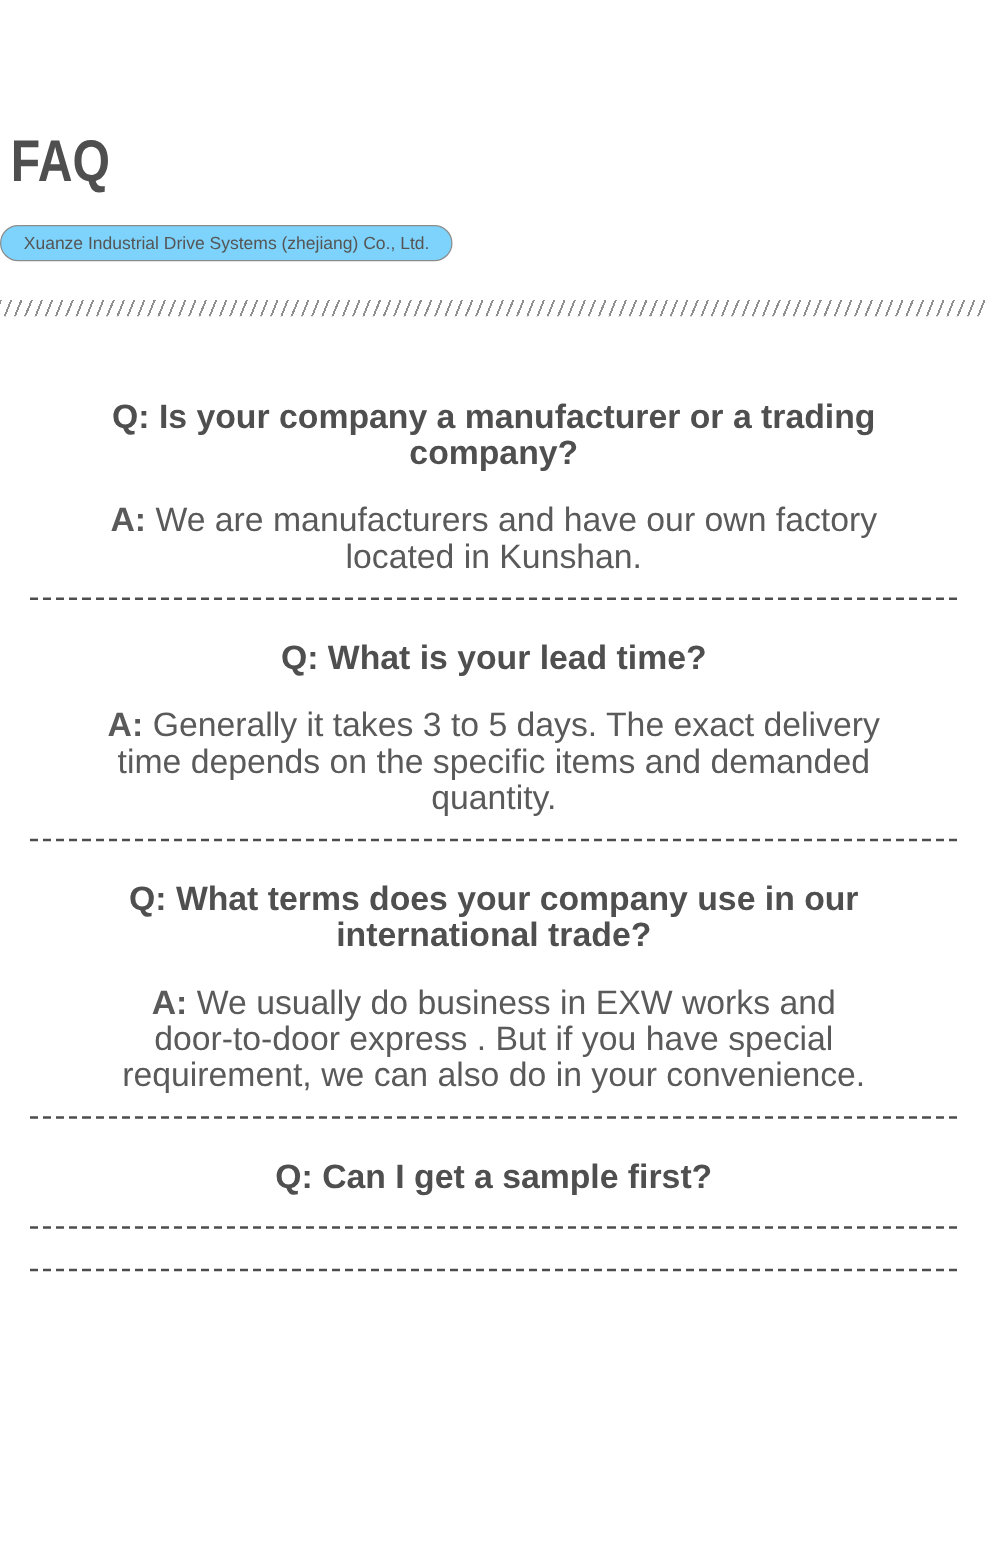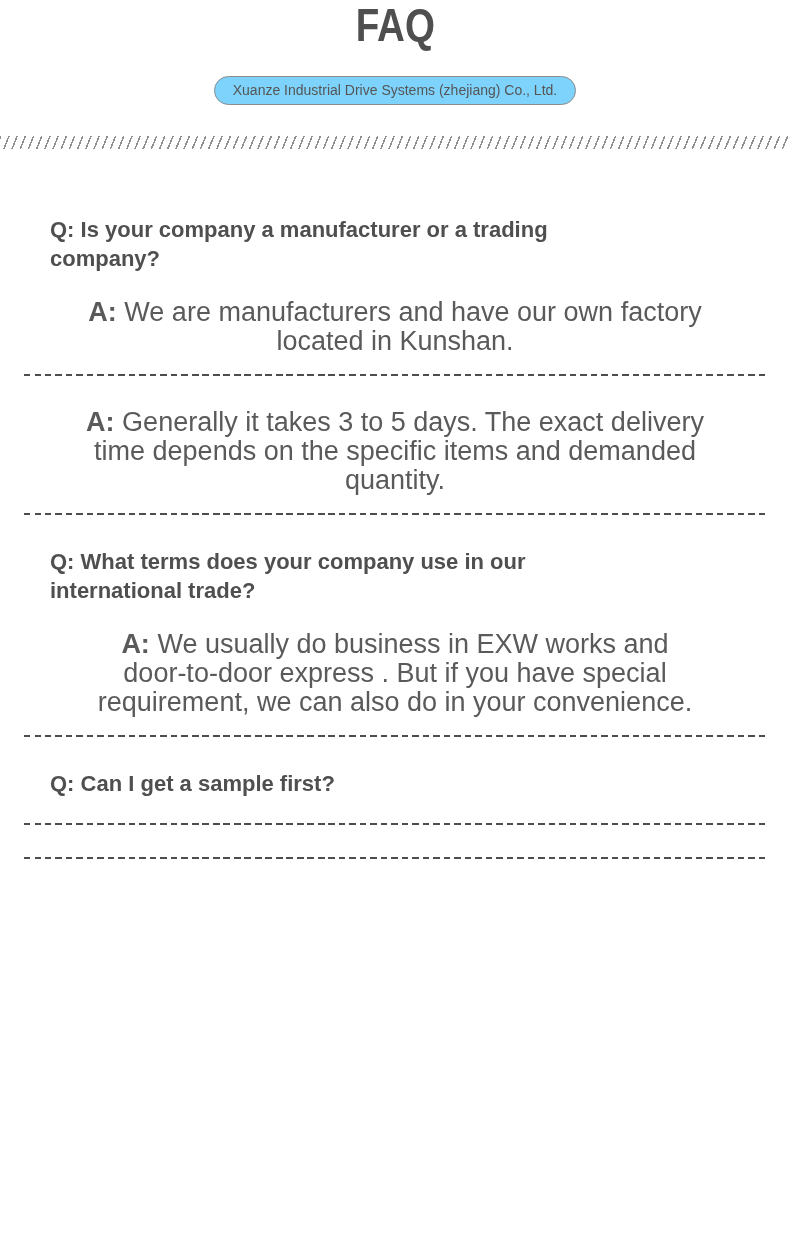--- a/index.html
+++ b/index.html
@@ -7,21 +7,22 @@
     padding: 0;
     background: #ffffff;
   }
   body {
     width: 790px;
     height: 1253px;
     overflow: hidden;
     font-family: "Liberation Sans", "DejaVu Sans", sans-serif;
   }
   .header {
-    text-align: center;
+    padding-top: 70px;
+    margin-top: 34px;
   }
   .faq-title {
     display: inline-block;
     font-size: 47px;
     line-height: 50px;
     font-weight: bold;
     color: var(--title, #4f4f4f);
     transform: scaleX(0.82);
     letter-spacing: 0;
     margin: 0;
@@ -51,24 +52,25 @@
     );
   }
   .faq-list {
     padding: 66px 24px 0 24px;
   }
   .qa {
     padding: 0 26px;
   }
   .q {
     margin: 0 0 25px 0;
-    font-size: 22px;
+    font-size: 27px;
     line-height: 29px;
     font-weight: bold;
     color: var(--question, #4f4f4f);
+    text-align: center;
   }
   .a {
     margin: 0;
     font-size: 27px;
     line-height: 29px;
     font-weight: normal;
     color: var(--answer, #5a5a5a);
     text-align: center;
   }
   .a .prefix {
@@ -104,20 +106,21 @@
 
   <div class="qa">
     <p class="q"><span class="prefix">Q:</span> <span class="wrap-text">Is your company a manufacturer or a trading
 company?</span></p>
     <p class="a"><span class="prefix">A:</span> <span class="wrap-text">We are manufacturers and have our own factory
 located in Kunshan.</span></p>
   </div>
   <div class="dashed"></div>
 
   <div class="qa">
+    <p class="q"><span class="prefix">Q:</span> <span class="wrap-text">What is your lead time?</span></p>
     <p class="a"><span class="prefix">A:</span> <span class="wrap-text">Generally it takes 3 to 5 days. The exact delivery
 time depends on the specific items and demanded
 quantity.</span></p>
   </div>
   <div class="dashed"></div>
 
   <div class="qa">
     <p class="q"><span class="prefix">Q:</span> <span class="wrap-text">What terms does your company use in our
 international trade?</span></p>
     <p class="a"><span class="prefix">A:</span> <span class="wrap-text">We usually do business in EXW works and

